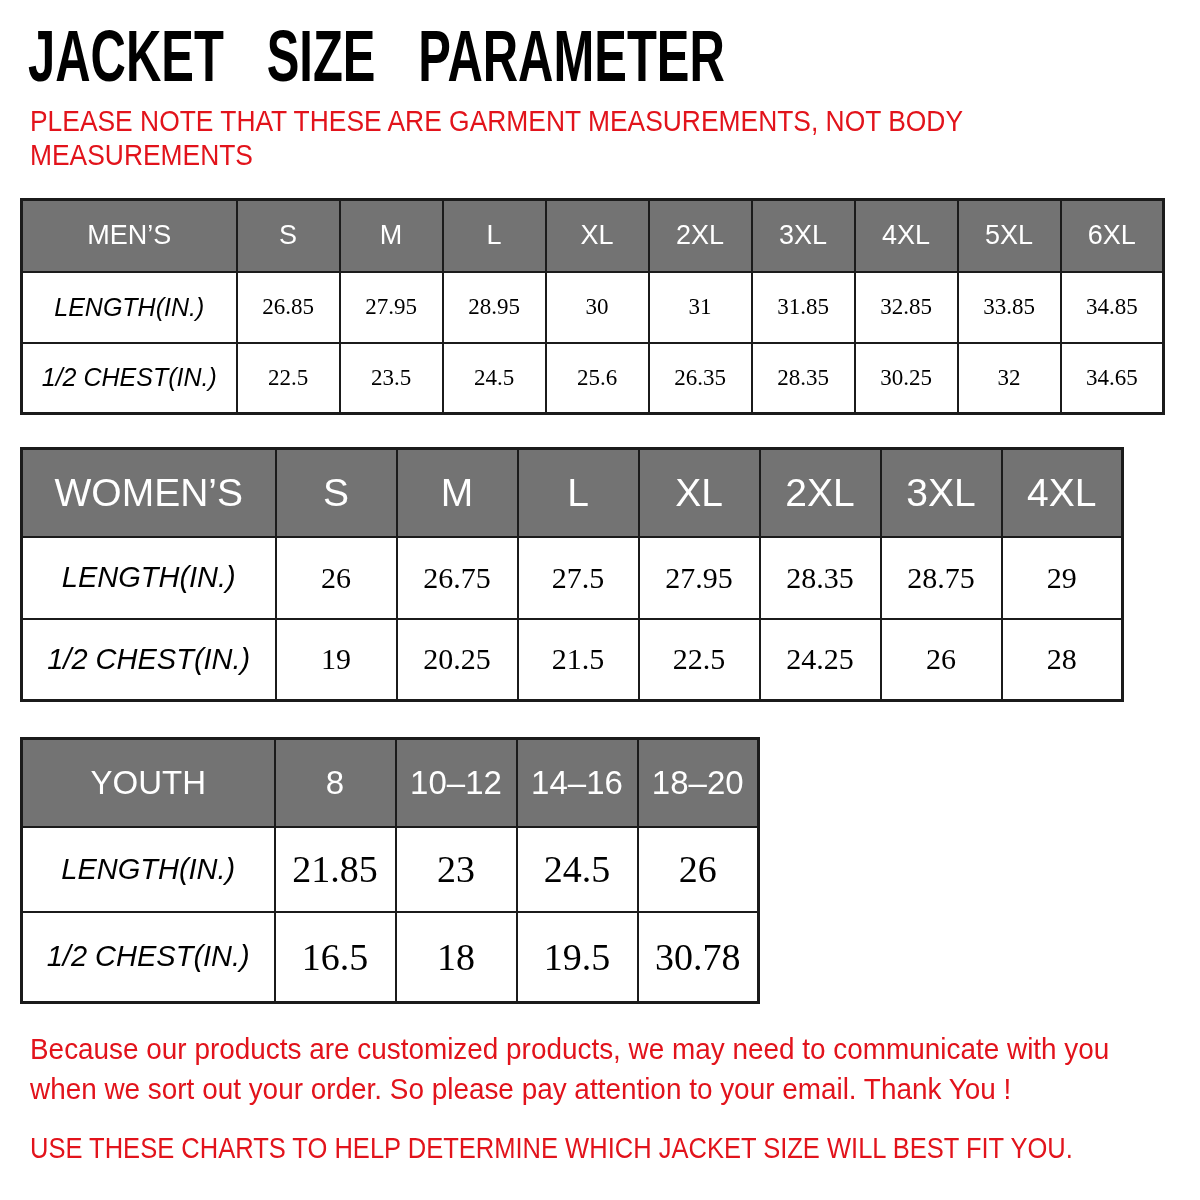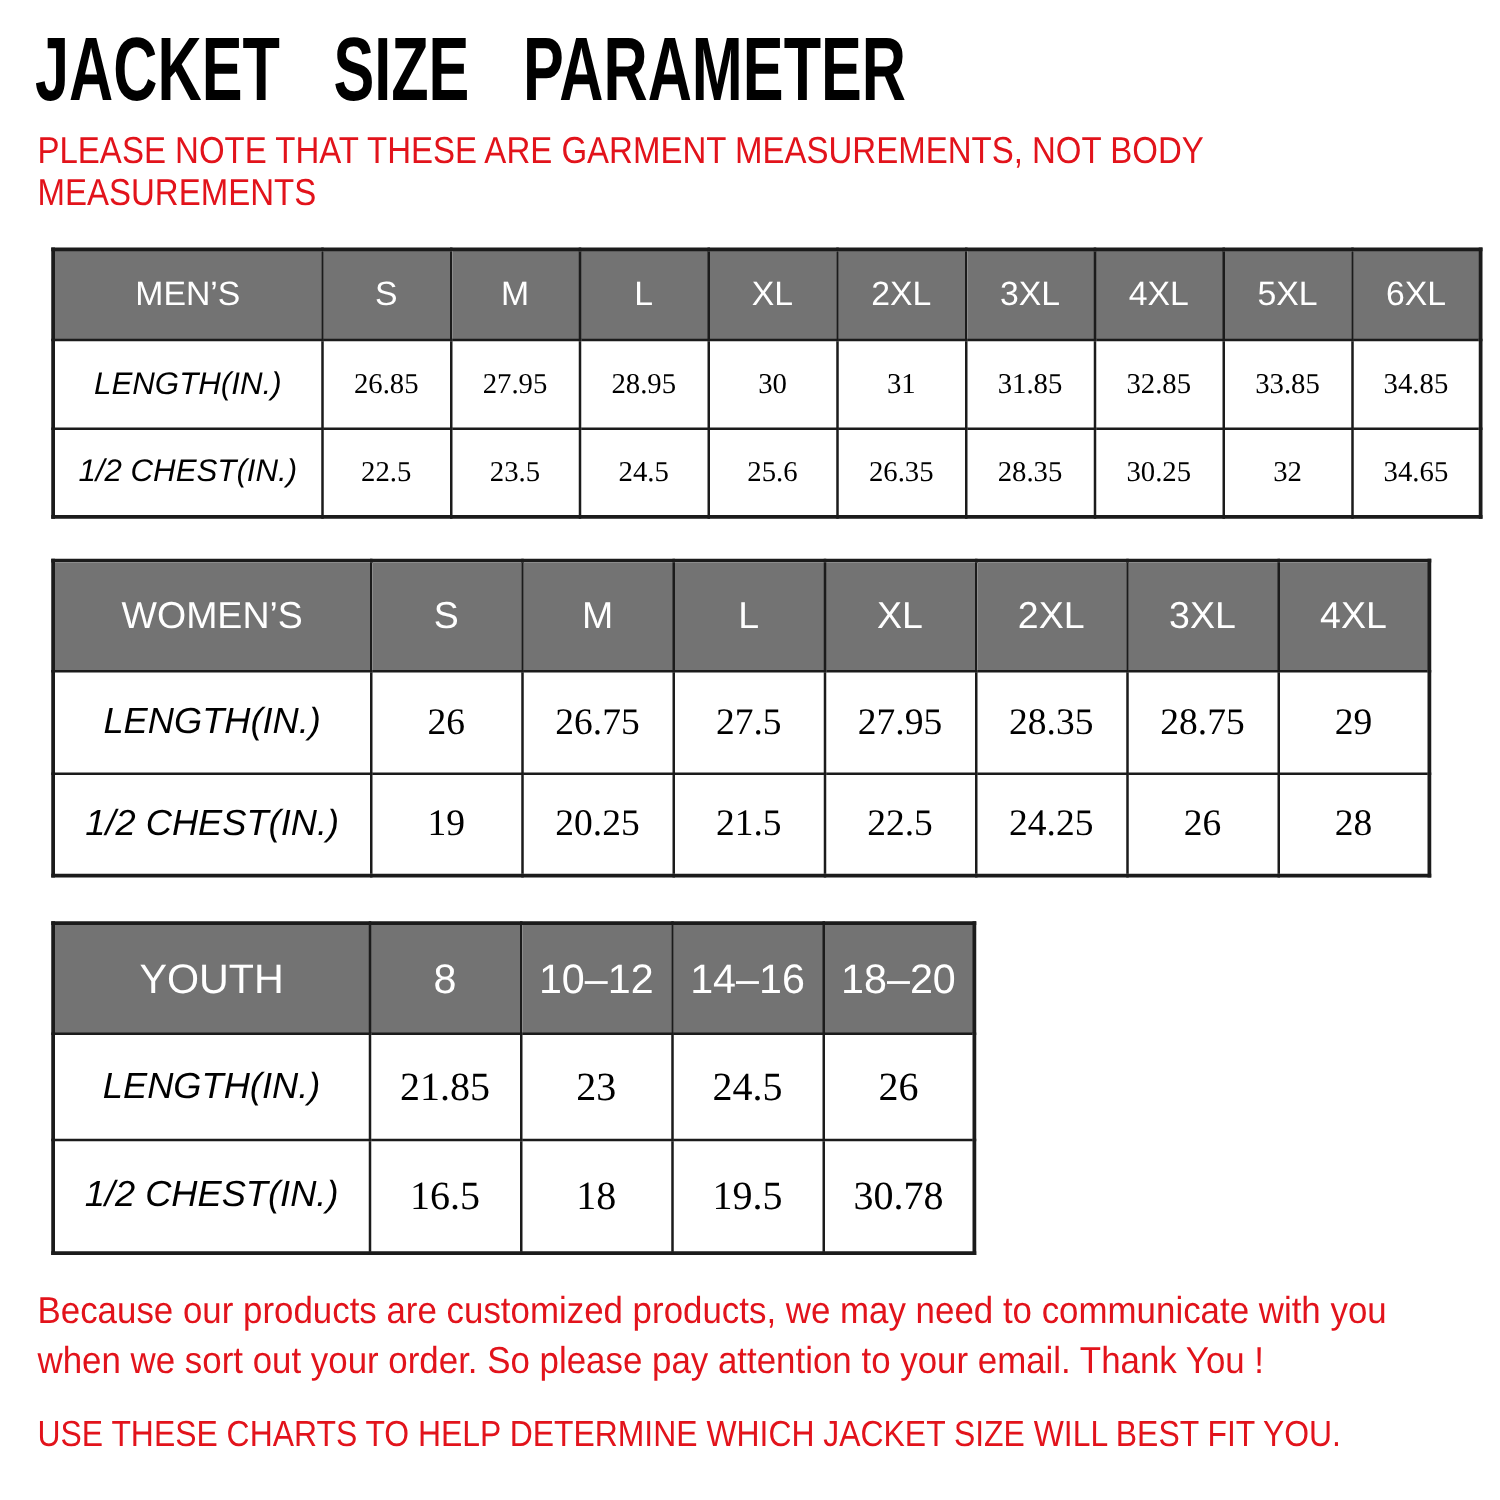--- a/index.html
+++ b/index.html
@@ -60,21 +60,21 @@
     top: 1131px;
     font-size: 29px;
     line-height: 34px;
     white-space: nowrap;
     transform: scaleX(0.88);
     transform-origin: left top;
   }
   
   table.size-table {
     position: absolute;
-    left: 41px;
+    left: 20px;
     border-collapse: collapse;
     table-layout: fixed;
     border: 3px solid var(--table-border, #1b1b1b);
     background: #ffffff;
   }
   .size-table th, .size-table td {
     border: 2px solid var(--table-border, #1b1b1b);
     text-align: center;
     vertical-align: middle;
     padding: 0;
@@ -99,30 +99,30 @@
   #youth-table  { top: 737px; }
 
   #mens-table .header-row    { height: 72px; }
   #mens-table tbody tr       { height: 71px; }
   #mens-table th             { font-size: 27px; }
   #mens-table td.label       { font-size: 25px; }
   #mens-table td.value       { font-size: 23px; }
 
   #womens-table .header-row  { height: 88px; }
   #womens-table tbody tr     { height: 82px; }
-  #womens-table th           { font-size: 30px; }
+  #womens-table th           { font-size: 39px; }
   #womens-table td.label     { font-size: 29px; }
   #womens-table td.value     { font-size: 30px; }
 
   #youth-table .header-row            { height: 88px; }
   #youth-table tbody tr:nth-child(1)  { height: 85px; }
   #youth-table tbody tr:nth-child(2)  { height: 91px; }
   #youth-table th            { font-size: 33px; }
   #youth-table td.label      { font-size: 29px; }
-  #youth-table td.value      { font-size: 32px; }
+  #youth-table td.value      { font-size: 38px; }
 </style>
 </head>
 <body>
 
 <div class="page">
 
   <div class="title">JACKET SIZE PARAMETER</div>
 
   <div class="top-note red">
     <div>PLEASE NOTE THAT THESE ARE GARMENT MEASUREMENTS, NOT BODY</div>

